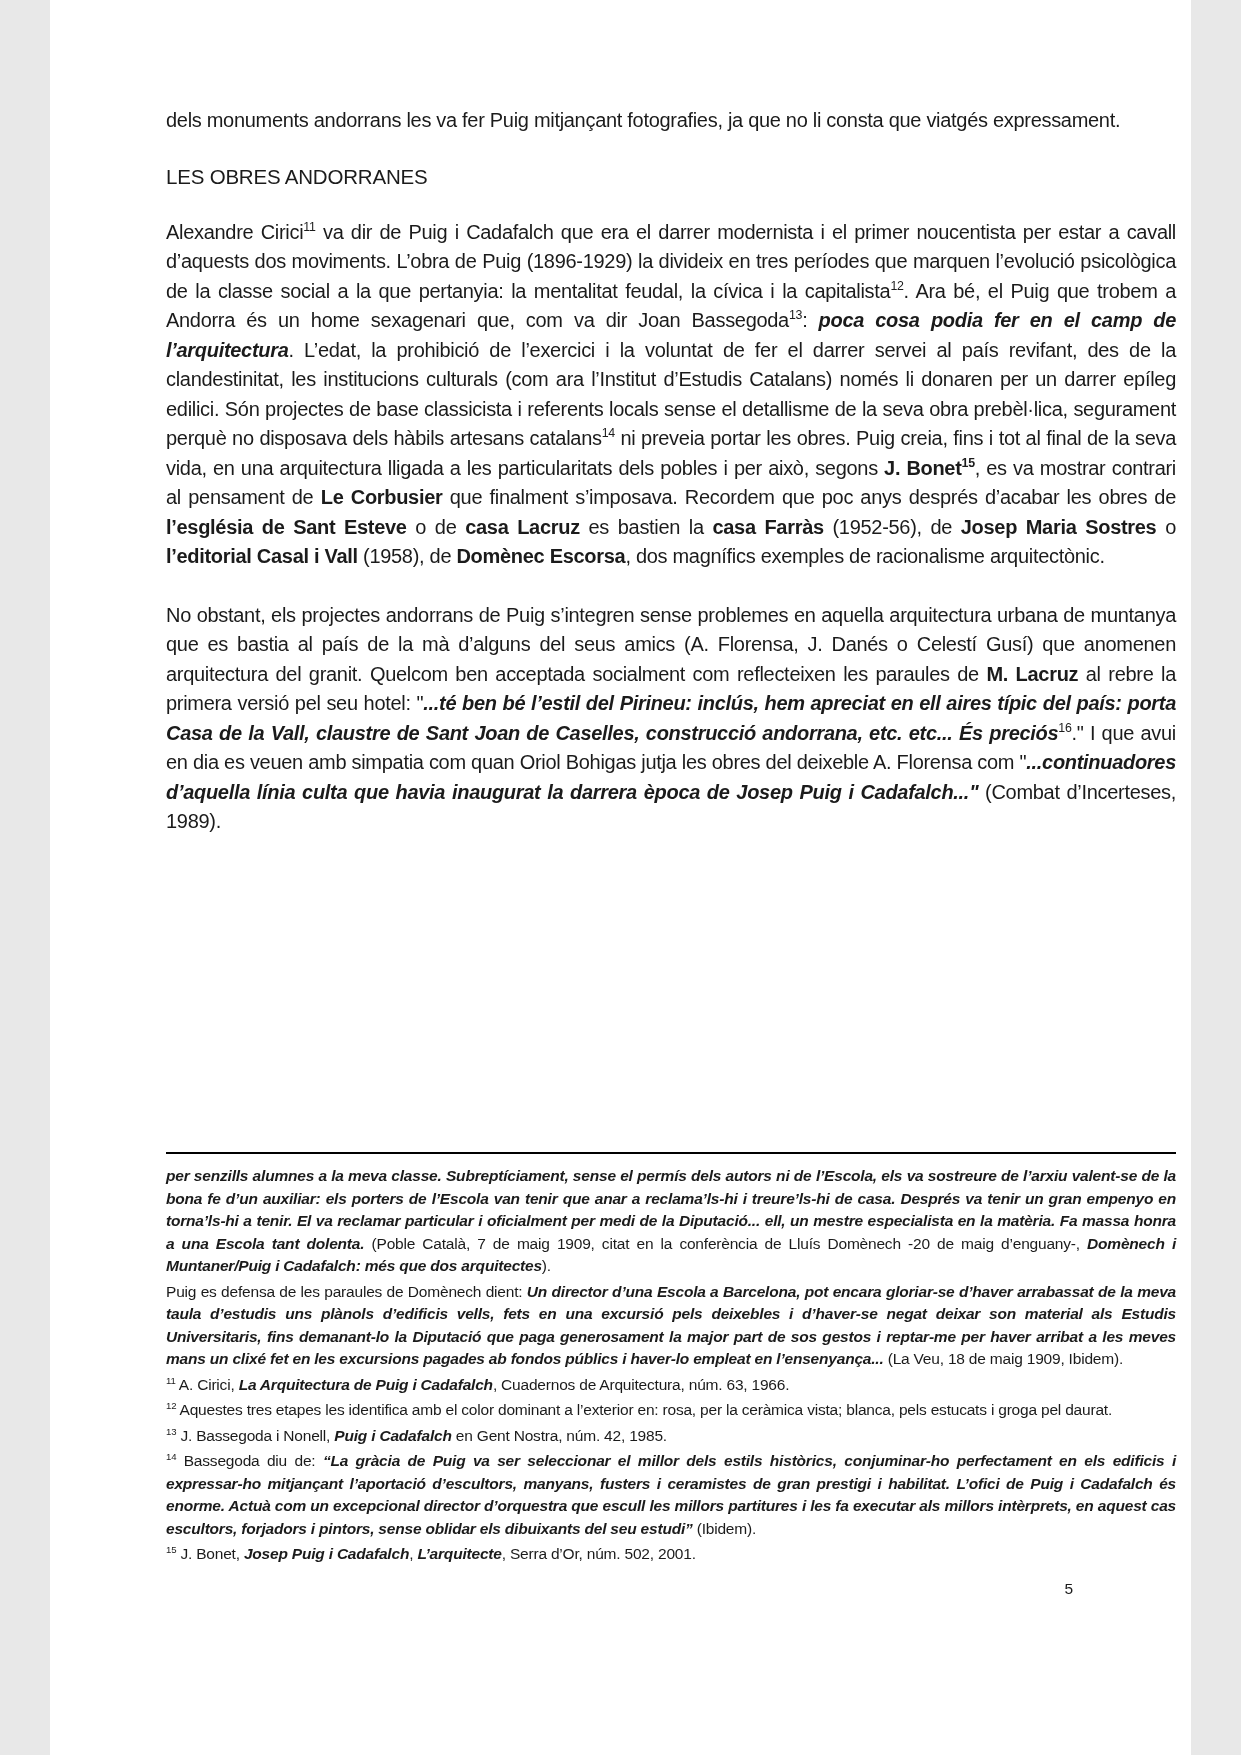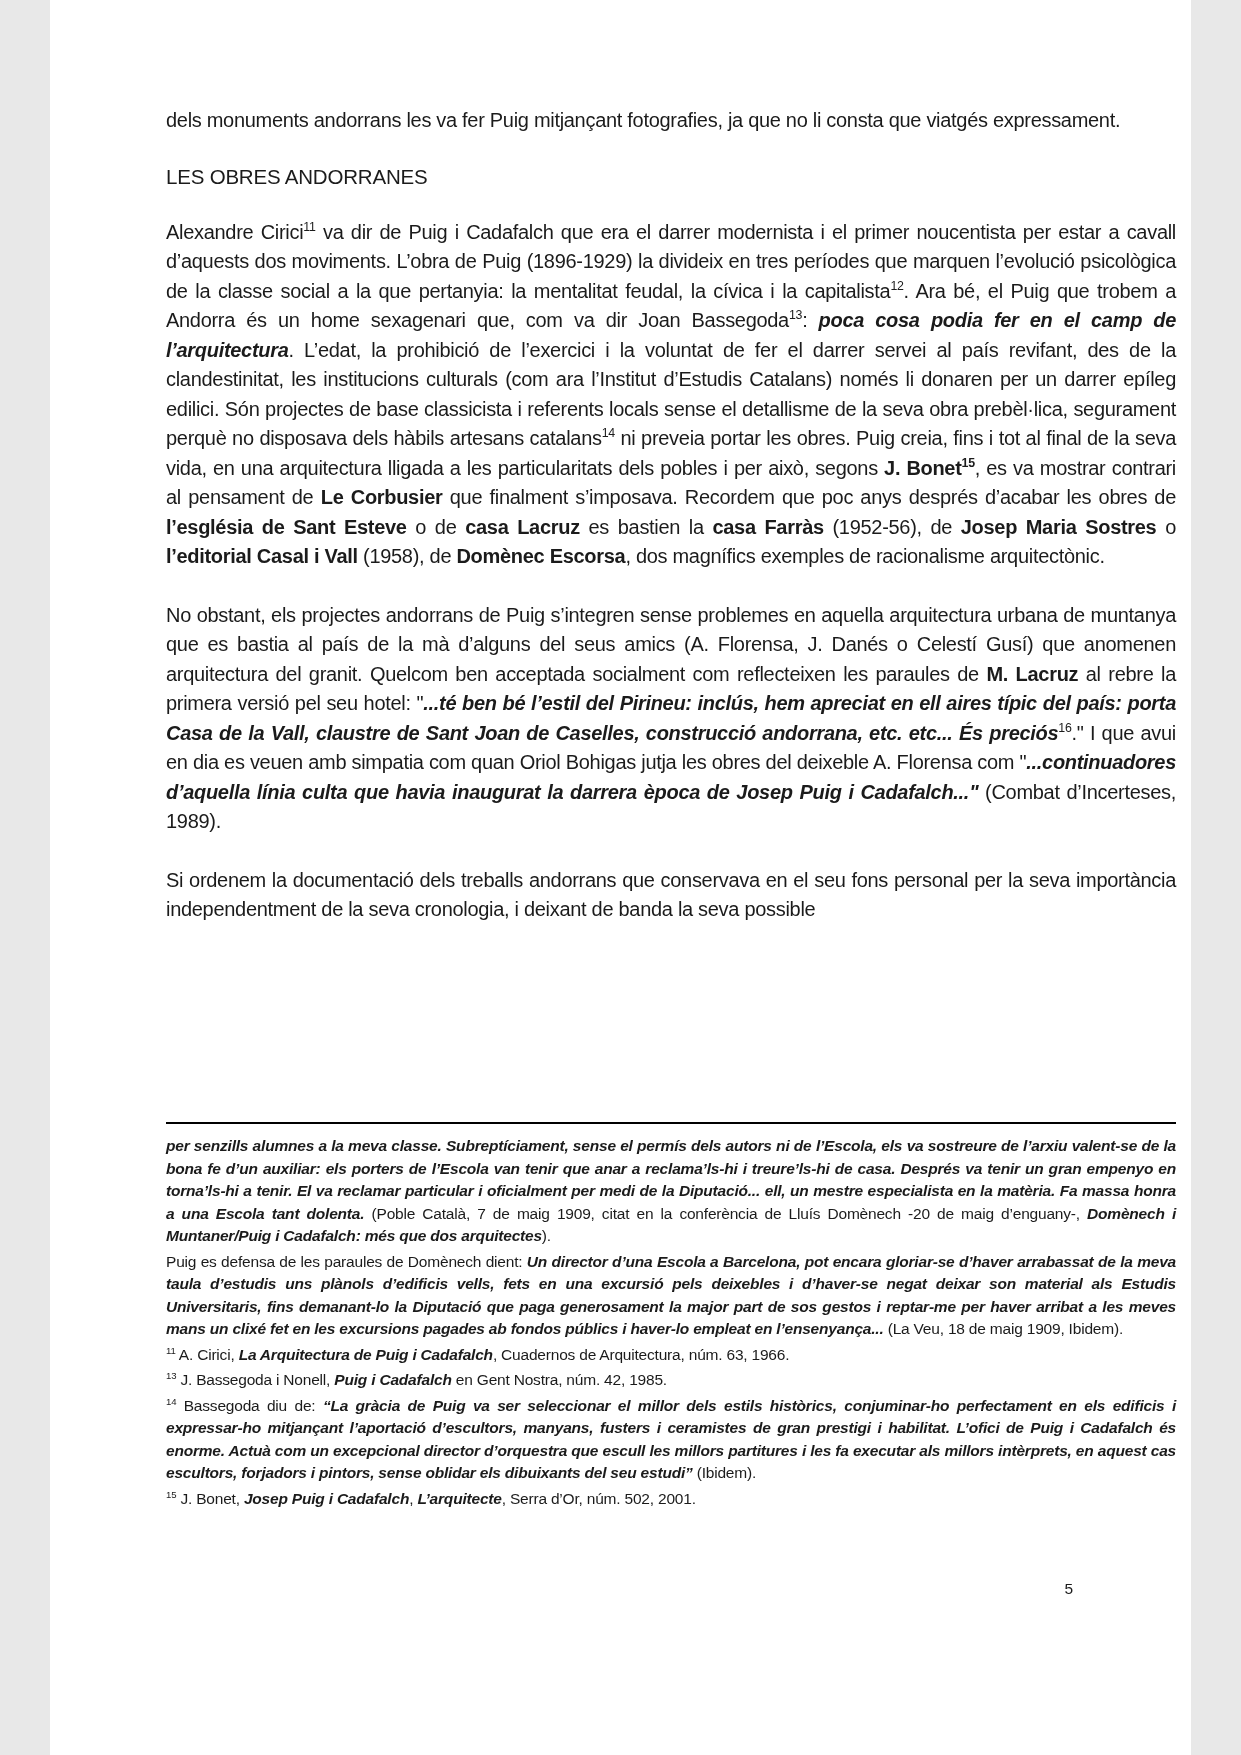--- a/index.html
+++ b/index.html
@@ -28,21 +28,21 @@
   }
   .heading {
     font-size: 20.5px;
     font-weight: 400;
     letter-spacing: -0.2px;
     margin: 0 0 29px 0;
   }
   .footnote-block {
     position: absolute;
     left: 116px;
-    top: 1122px;
+    top: 1152px;
     width: 1010px;
   }
   .fn-rule {
     border: none;
     border-top: 2.5px solid #000;
     margin: 0 0 11px 0;
     width: 100%;
   }
   .fn-par {
     font-size: 15.5px;
@@ -65,28 +65,28 @@
 </head>
 <body>
 
 <div class="page">
 
   <div class="content">
     <p class="body-par"><span>dels monuments andorrans les va fer Puig mitjançant fotografies, ja que no li consta que viatgés expressament.</span></p>
     <h2 class="heading">LES OBRES ANDORRANES</h2>
     <p class="body-par"><span>Alexandre Cirici</span><sup>11</sup><span> va dir de Puig i Cadafalch que era el darrer modernista i el primer noucentista per estar a cavall d’aquests dos moviments. L’obra de Puig (1896-1929) la divideix en tres períodes que marquen l’evolució psicològica de la classe social a la que pertanyia: la mentalitat feudal, la cívica i la capitalista</span><sup>12</sup><span>. Ara bé, el Puig que trobem a Andorra és un home sexagenari que, com va dir Joan Bassegoda</span><sup>13</sup><span>: </span><span class="i">poca cosa podia fer en el camp de l’arquitectura</span><span>. L’edat, la prohibició de l’exercici i la voluntat de fer el darrer servei al país revifant, des de la clandestinitat, les institucions culturals (com ara l’Institut d’Estudis Catalans) només li donaren per un darrer epíleg edilici. Són projectes de base classicista i referents locals sense el detallisme de la seva obra prebèl·lica, segurament perquè no disposava dels hàbils artesans catalans</span><sup>14</sup><span> ni preveia portar les obres. Puig creia, fins i tot al final de la seva vida, en una arquitectura lligada a les particularitats dels pobles i per això, segons </span><span class="b">J. Bonet</span><sup class="b">15</sup><span>, es va mostrar contrari al pensament de </span><span class="b">Le Corbusier</span><span> que finalment s’imposava. Recordem que poc anys després d’acabar les obres de </span><span class="b">l’església de Sant Esteve</span><span> o de </span><span class="b">casa Lacruz</span><span> es bastien la </span><span class="b">casa Farràs</span><span> (1952-56), de </span><span class="b">Josep  Maria Sostres</span><span> o </span><span class="b">l’editorial Casal i Vall</span><span> (1958), de </span><span class="b">Domènec Escorsa</span><span>, dos magnífics exemples de racionalisme arquitectònic.</span></p>
     <p class="body-par"><span>No obstant, els projectes andorrans de Puig s’integren sense problemes en aquella arquitectura urbana de muntanya que es bastia al país de la mà d’alguns del seus amics (A. Florensa, J. Danés o Celestí Gusí) que anomenen arquitectura del granit. Quelcom ben acceptada socialment com reflecteixen les paraules de </span><span class="b">M. Lacruz</span><span> al rebre la primera  versió pel seu hotel: "</span><span class="i">...té ben bé l’estil del Pirineu: inclús, hem apreciat en ell aires típic del país: porta Casa de la Vall, claustre de Sant Joan de Caselles, construcció andorrana, etc. etc... És preciós</span><sup>16</sup><span>." I que avui en dia es veuen amb simpatia com quan Oriol Bohigas jutja les obres del deixeble A. Florensa com  "</span><span class="i">...continuadores d’aquella línia culta que havia inaugurat la darrera època de Josep Puig i Cadafalch..."</span><span> (Combat d’Incerteses, 1989).</span></p>
-    <p class="body-par"><span>Si ordenem la documentació dels treballs andorrans que conservava en el seu fons personal per la seva importància independentment de la seva cronologia, i deixant de banda la seva possible</span></p>
   </div>
 
   <div class="footnote-block">
     <hr class="fn-rule">
     <p class="fn-par"><span class="i">per senzills alumnes a la meva classe. Subreptíciament, sense el permís dels autors ni de l’Escola, els va sostreure de l’arxiu valent-se de la bona fe d’un auxiliar: els porters de l’Escola van tenir que anar a reclama’ls-hi i  treure’ls-hi de casa. Després va tenir un gran empenyo en torna’ls-hi a tenir. El va reclamar particular i oficialment per medi de la Diputació... ell, un mestre especialista en la matèria. Fa massa honra a una Escola tant dolenta.</span><span> (Poble Català, 7 de maig 1909, citat en la conferència de Lluís Domènech -20 de maig d’enguany-, </span><span class="i">Domènech i Muntaner/Puig i Cadafalch: més que dos arquitectes</span><span>).</span></p>
     <p class="fn-par"><span>Puig es defensa de les paraules de Domènech dient: </span><span class="i">Un director d’una Escola a Barcelona, pot encara gloriar-se d’haver arrabassat de la meva taula d’estudis uns plànols d’edificis vells, fets en una excursió pels deixebles i d’haver-se negat deixar son material als Estudis Universitaris, fins demanant-lo la Diputació que paga generosament la major part de sos gestos i reptar-me per haver arribat a les meves mans un clixé fet en les excursions pagades ab fondos públics i haver-lo empleat en l’ensenyança...</span><span> (La Veu, 18 de maig 1909, Ibidem).</span></p>
     <p class="fn-par"><sup>11</sup><span> A. Cirici, </span><span class="i">La Arquitectura de Puig i Cadafalch</span><span>, Cuadernos de Arquitectura, núm. 63, 1966.</span></p>
+    <p class="fn-par"><sup>12</sup><span> Aquestes tres etapes les identifica amb el color dominant a  l’exterior en: rosa, per la ceràmica vista; blanca, pels estucats i groga pel daurat.</span></p>
     <p class="fn-par"><sup>13</sup><span> J. Bassegoda i Nonell, </span><span class="i">Puig i Cadafalch</span><span> en Gent Nostra, núm. 42, 1985.</span></p>
     <p class="fn-par"><sup>14</sup><span> Bassegoda diu de: </span><span class="i">“La gràcia de Puig va ser seleccionar el millor dels estils històrics, conjuminar-ho perfectament en els edificis i expressar-ho mitjançant l’aportació d’escultors, manyans, fusters i ceramistes de gran prestigi i habilitat. L’ofici de Puig i Cadafalch és enorme. Actuà com un excepcional director d’orquestra que escull les millors partitures i les fa executar als millors intèrprets, en aquest cas escultors, forjadors i pintors, sense oblidar els dibuixants del seu estudi”</span><span> (Ibidem).</span></p>
     <p class="fn-par"><sup>15</sup><span> J. Bonet, </span><span class="i">Josep Puig i Cadafalch</span><span>, </span><span class="i">L’arquitecte</span><span>, Serra d’Or, núm. 502, 2001.</span></p>
   </div>
 
   <div class="page-number">5</div>
 
 </div>
 
 </body></html>

